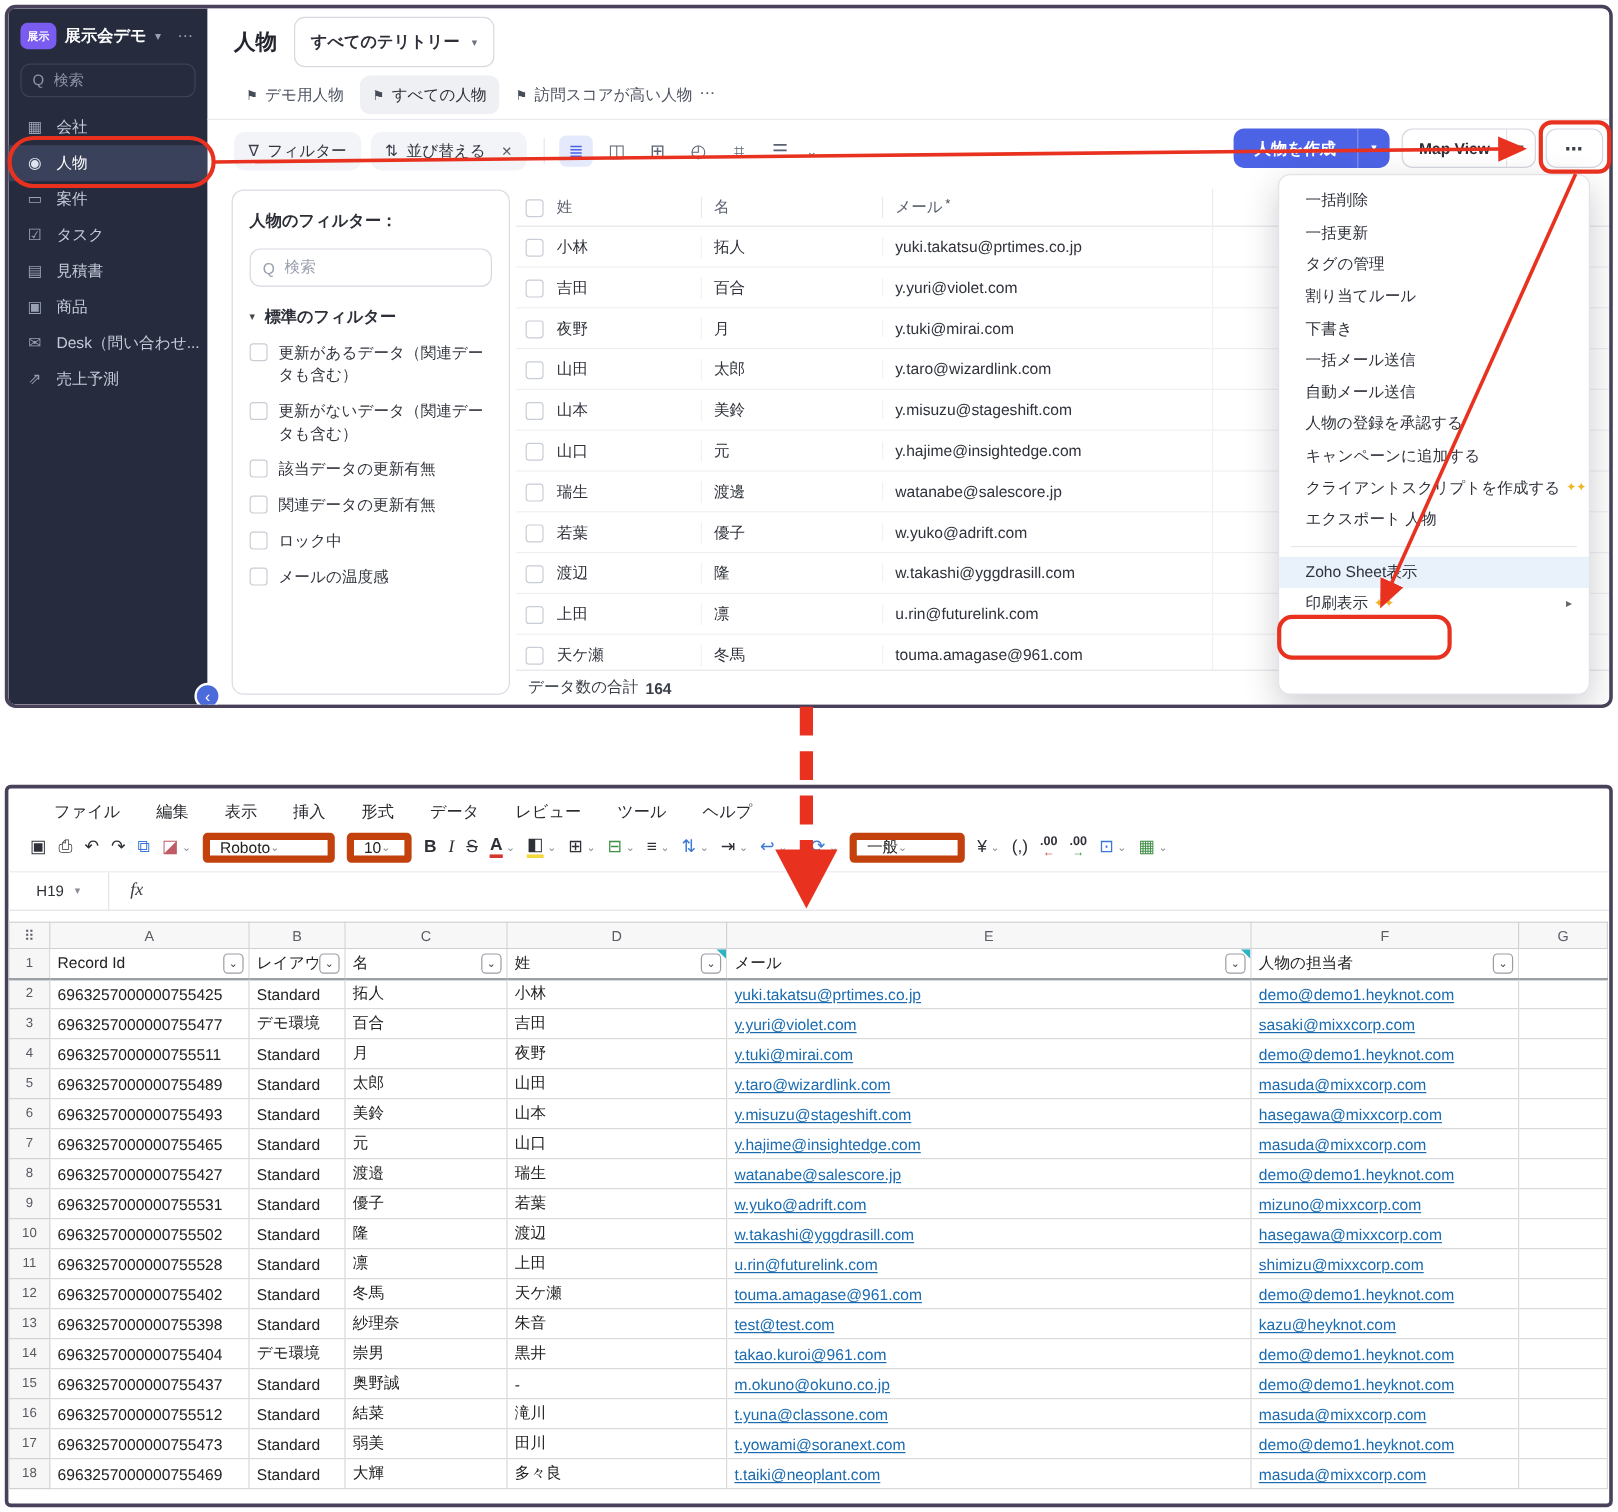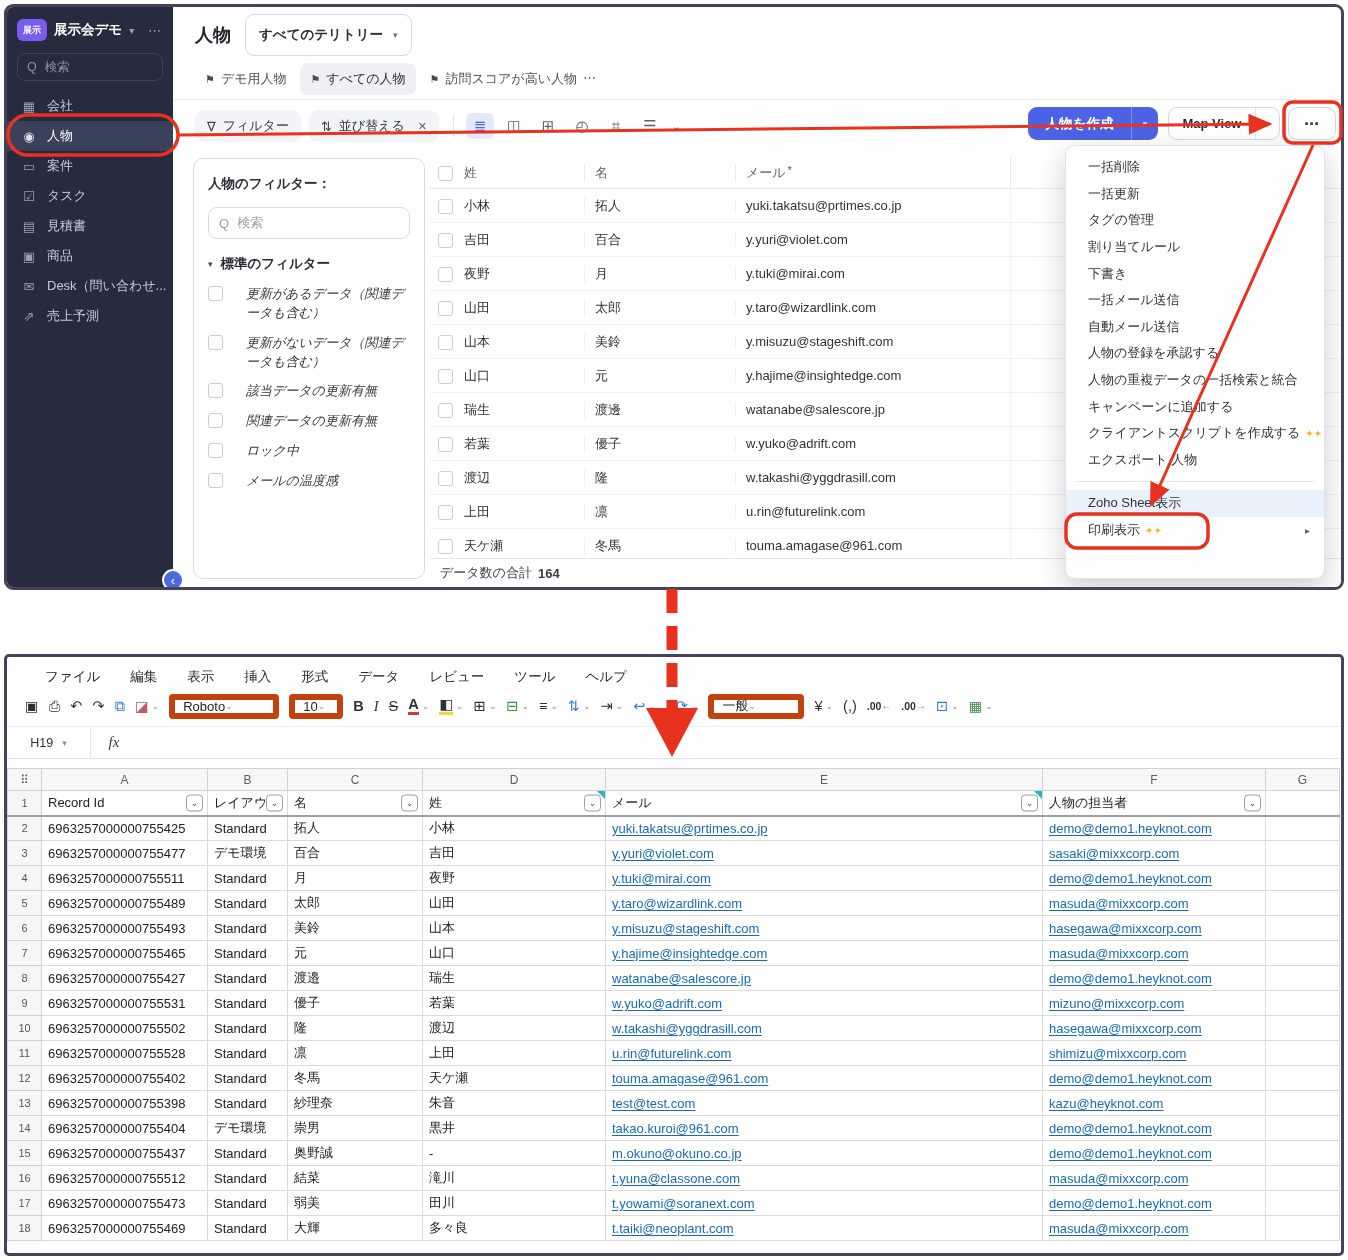--- a/index.html
+++ b/index.html
@@ -76,21 +76,21 @@
 
   
   .filter-panel { position:absolute; left:20px; top:151px; width:232px; height:421px;
     border:1px solid #d9dbe2; border-radius:10px; padding:16px 14px; overflow:hidden;}
   .fp-title { font-size:13.5px; font-weight:bold; color:#2c2f38; margin-bottom:14px;}
   .fp-search { height:32px; border:1px solid #d6d9e0; border-radius:9px; display:flex; align-items:center;
     gap:8px; padding:0 10px; color:#9aa0ae; font-size:13px; margin-bottom:16px;}
   .fp-sec { display:flex; align-items:center; gap:8px; font-size:13.5px; font-weight:bold;
     color:#2c2f38; margin-bottom:12px;}
   .fp-sec .seccaret { font-size:9px; color:#444;}
-  .fp-check { display:flex; gap:23px; margin-bottom:11px; font-size:13px; color:#33363f; line-height:1.45;font-style:italic;}
+  .fp-check { display:flex; gap:9px; margin-bottom:11px; font-size:13px; color:#33363f; line-height:1.45;}
   .cbx { width:15px; height:15px; border:1.5px solid #c9cdd6; border-radius:3px; background:#fff;
     flex:none; margin-top:1px;}
 
   
   .crm-table { position:absolute; left:257px; top:150px; right:0; bottom:29px; overflow:hidden; }
   .crow { display:flex; align-items:center; height:34px; border-bottom:1px solid #eef0f3; font-size:13px; color:#2f323b;}
   .crow.head { height:32px; color:#5a6170; border-bottom:1px solid #e4e6ea;}
   .c-cb { width:30px; display:flex; justify-content:center; flex:none;}
   .c-last { width:124px; flex:none; padding-left:4px;}
   .c-first { width:151px; flex:none; padding-left:10px; border-left:1px solid #f0f1f4;}
@@ -119,21 +119,21 @@
     color:#2f3138; font-size:14.5px; }
   .tbi { display:flex; align-items:center; gap:3px; white-space:nowrap;}
   .car { font-size:9px; color:#8a8d95; }
   .blue { color:#3a78d8; } .rose { color:#c05a66; }
   .ul-red { border-bottom:3px solid #d33a2f; line-height:1; padding-bottom:1px; font-weight:bold;}
   .ul-yel { border-bottom:3px solid #f2d83b; line-height:1; padding-bottom:1px;}
   .grn { color:#3f8f46; }
   .selbox { display:flex; align-items:center; justify-content:flex-start; border:6px solid #c2410c;
     border-radius:4px; height:25px; padding:0 8px; font-size:13px; color:#222;}
   .w-font { width:110px; } .w-size { width:54px; } .w-fmt { width:96px; }
-  .stack { display:inline-flex; flex-direction:row; align-items:center; line-height:1; font-size:10.5px; font-weight:bold;}
+  .stack { display:inline-flex; flex-direction:column; align-items:center; line-height:1; font-size:10.5px; font-weight:bold;}
   .stack .ar { font-size:10px; } .ar.red { color:#c4392f;} .ar.green { color:#2f8f46;}
   .formula-row { display:flex; align-items:center; height:33px; border-top:1px solid #ececf0;
     border-bottom:1px solid #e3e3e8; margin-top:2px;}
   .namebox { width:84px; height:100%; display:flex; align-items:center; justify-content:center; gap:9px;
     font-size:12.5px; color:#2f3138; border-right:1px solid #e3e3e8;}
   .fx { width:46px; text-align:center; font-style:italic; font-family:"Liberation Serif","DejaVu Serif",serif;
     font-size:15px; color:#3a3d44; }
   .fx-input { flex:1; height:100%; }
 
   .grid { margin-top:9px; }
@@ -518,25 +518,20 @@
           <span class="sparkle"></span>
           <span class="subarrow"></span>
         </div>
 
         <div class="menu-item">
           <span>人物の登録を承認する</span>
           <span class="sparkle"></span>
           <span class="subarrow"></span>
         </div>
 
-        <div class="menu-item">
-          <span>人物の重複データの一括検索と統合</span>
-          <span class="sparkle"></span>
-          <span class="subarrow"></span>
-        </div>
 
         <div class="menu-item">
           <span>キャンペーンに追加する</span>
           <span class="sparkle"></span>
           <span class="subarrow"></span>
         </div>
 
         <div class="menu-item">
           <span>クライアントスクリプトを作成する</span>
           <span class="sparkle">✦✦</span>

